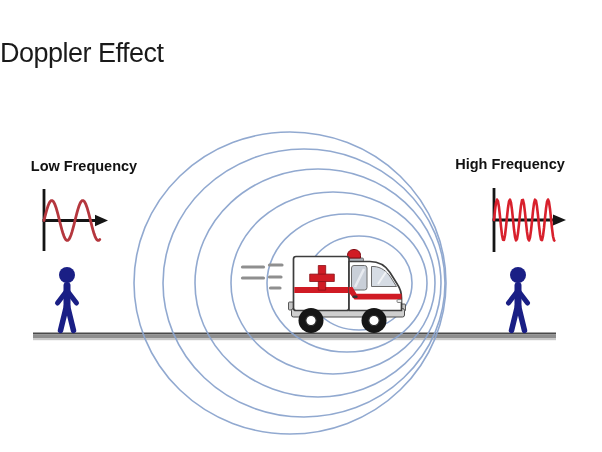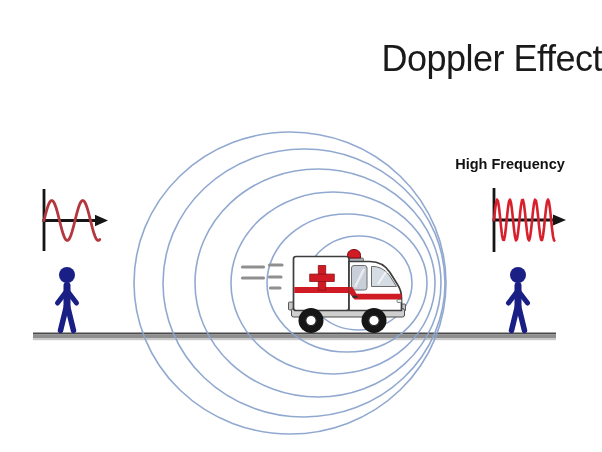--- a/index.html
+++ b/index.html
@@ -1,37 +1,38 @@
 <!DOCTYPE html>
 <html><head>
 <meta charset="utf-8">
 <style>
   html,body{margin:0;padding:0;background:#fff;}
   #stage{
     position:relative;width:602px;height:452px;background:#fff;overflow:hidden;
     font-family:"Liberation Sans",sans-serif;
   }
   #title{
-    position:absolute;top:38px;left:0;width:602px;text-align:right;
-    font-size:36px;letter-spacing:-0.5px;color:#1a1a1a;font-weight:400;
+    position:absolute;top:38px;left:0;width:602px;text-align:left;
+    font-size:27px;letter-spacing:-0.5px;color:#1a1a1a;font-weight:400;
   }
   .freq-label{
     position:absolute;width:116px;text-align:center;
     font-size:14.5px;font-weight:bold;color:#111;line-height:16px;
   }
   #low-label{left:26px;top:158px;}
   #high-label{left:452px;top:156px;}
   #scene{position:absolute;left:0;top:0;width:602px;height:452px;}
 </style>
 </head>
 <body>
 
 <div id="stage">
 
   <div id="title">Doppler Effect</div>
+  <div id="low-label" class="freq-label">Low Frequency</div>
   <div id="high-label" class="freq-label">High Frequency</div>
 
   <svg id="scene" viewBox="0 0 602 452">
 
     <g>
       <rect x="33" y="332.5" width="523" height="2" fill="#4A4A4A"></rect>
       <rect x="33" y="334.5" width="523" height="3.5" fill="#8E8E8E"></rect>
       <rect x="33" y="338" width="523" height="2.2" fill="#C8C8C8"></rect>
     </g>
 

